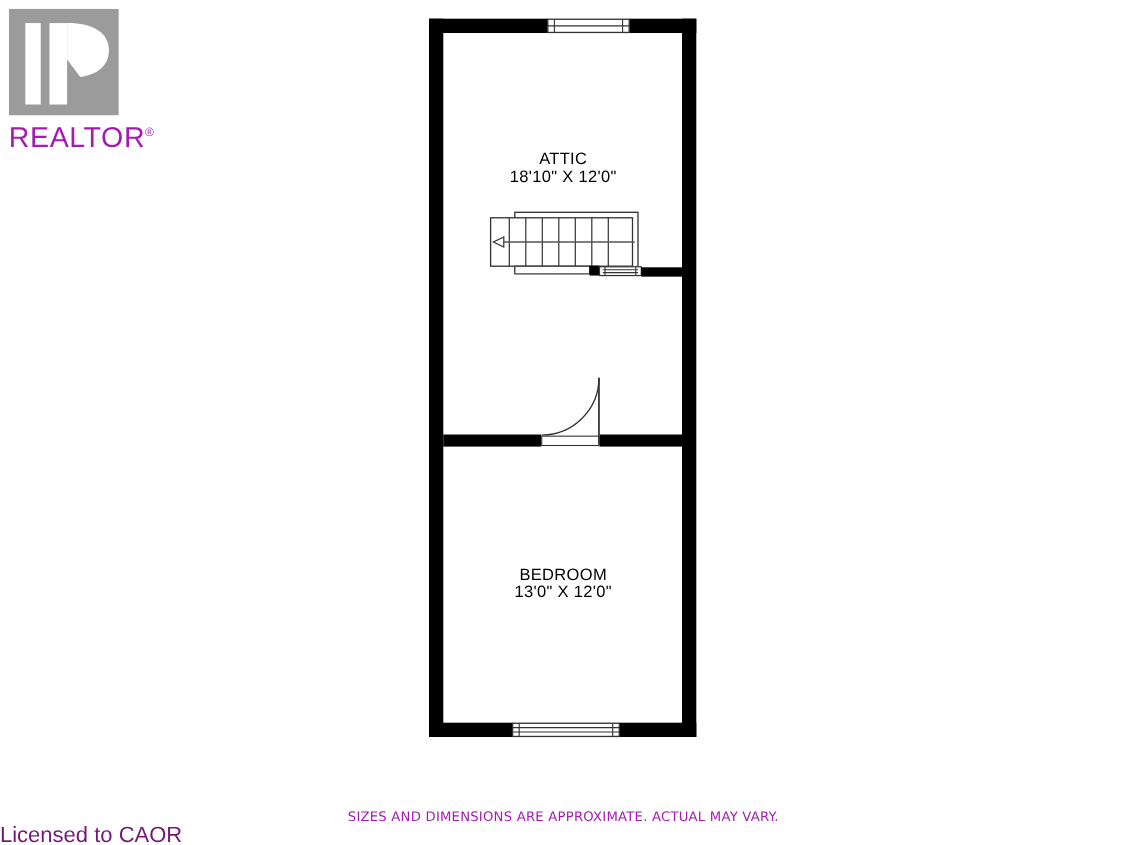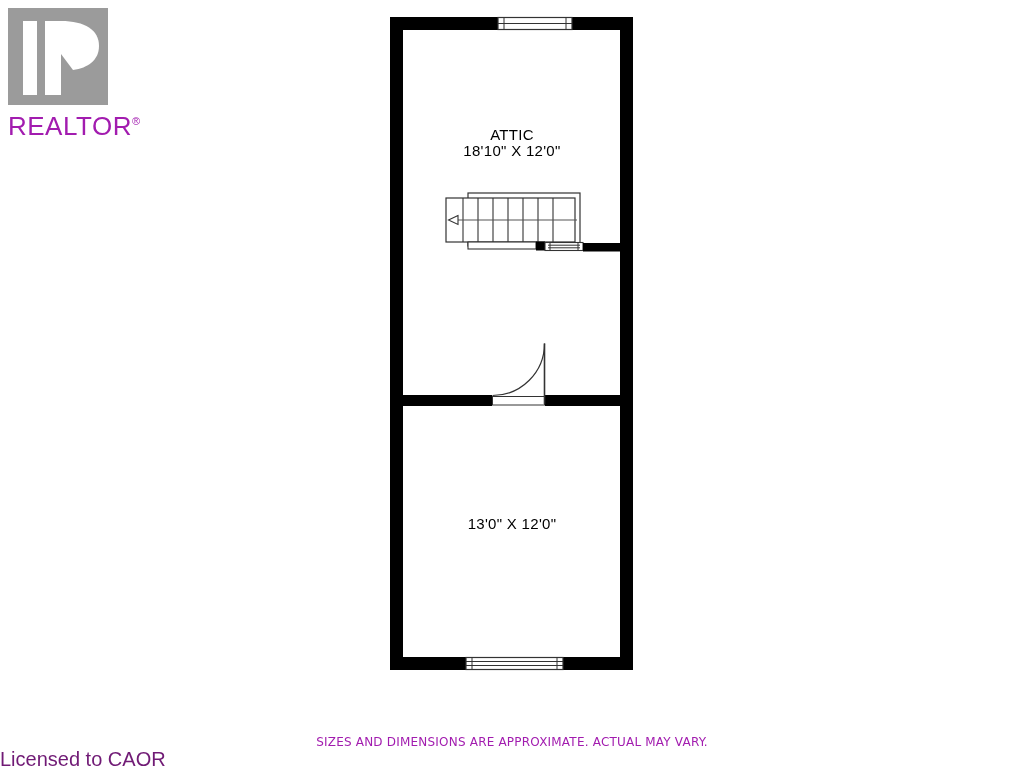--- a/index.html
+++ b/index.html
@@ -54,21 +54,21 @@
     width: 244px;
     text-align: center;
     color: #000000;
     font-size: 15px;
     line-height: 15px;
     letter-spacing: 0.3px;
     white-space: nowrap;
   }
   .room-label .room-name { display: block; }
   .room-label .room-dims { display: block; margin-top: 1px; }
-  .label-attic   { top: 127px; }
+  .label-attic   { top: 137px; }
   .label-bedroom { top: 515px; }
   
   .disclaimer {
     position: absolute;
     left: 0;
     top: 735px;
     width: 1024px;
     text-align: center;
     font-family: "DejaVu Sans", sans-serif;
     font-size: 12px;
@@ -172,19 +172,20 @@
 
       <rect x="583" y="243" width="37" height="8.5" fill="#000000"></rect>
     </g>
   </svg>
 
   <div class="room-label label-attic">
     <span class="room-name">ATTIC</span>
     <span class="room-dims">18'10" X 12'0"</span>
   </div>
   <div class="room-label label-bedroom">
+    <span class="room-name">BEDROOM</span>
     <span class="room-dims">13'0" X 12'0"</span>
   </div>
 
   <div class="disclaimer">SIZES AND DIMENSIONS ARE APPROXIMATE. ACTUAL MAY VARY.</div>
   <div class="licensed">Licensed to CAOR</div>
 
 </div>
 
 </body></html>

